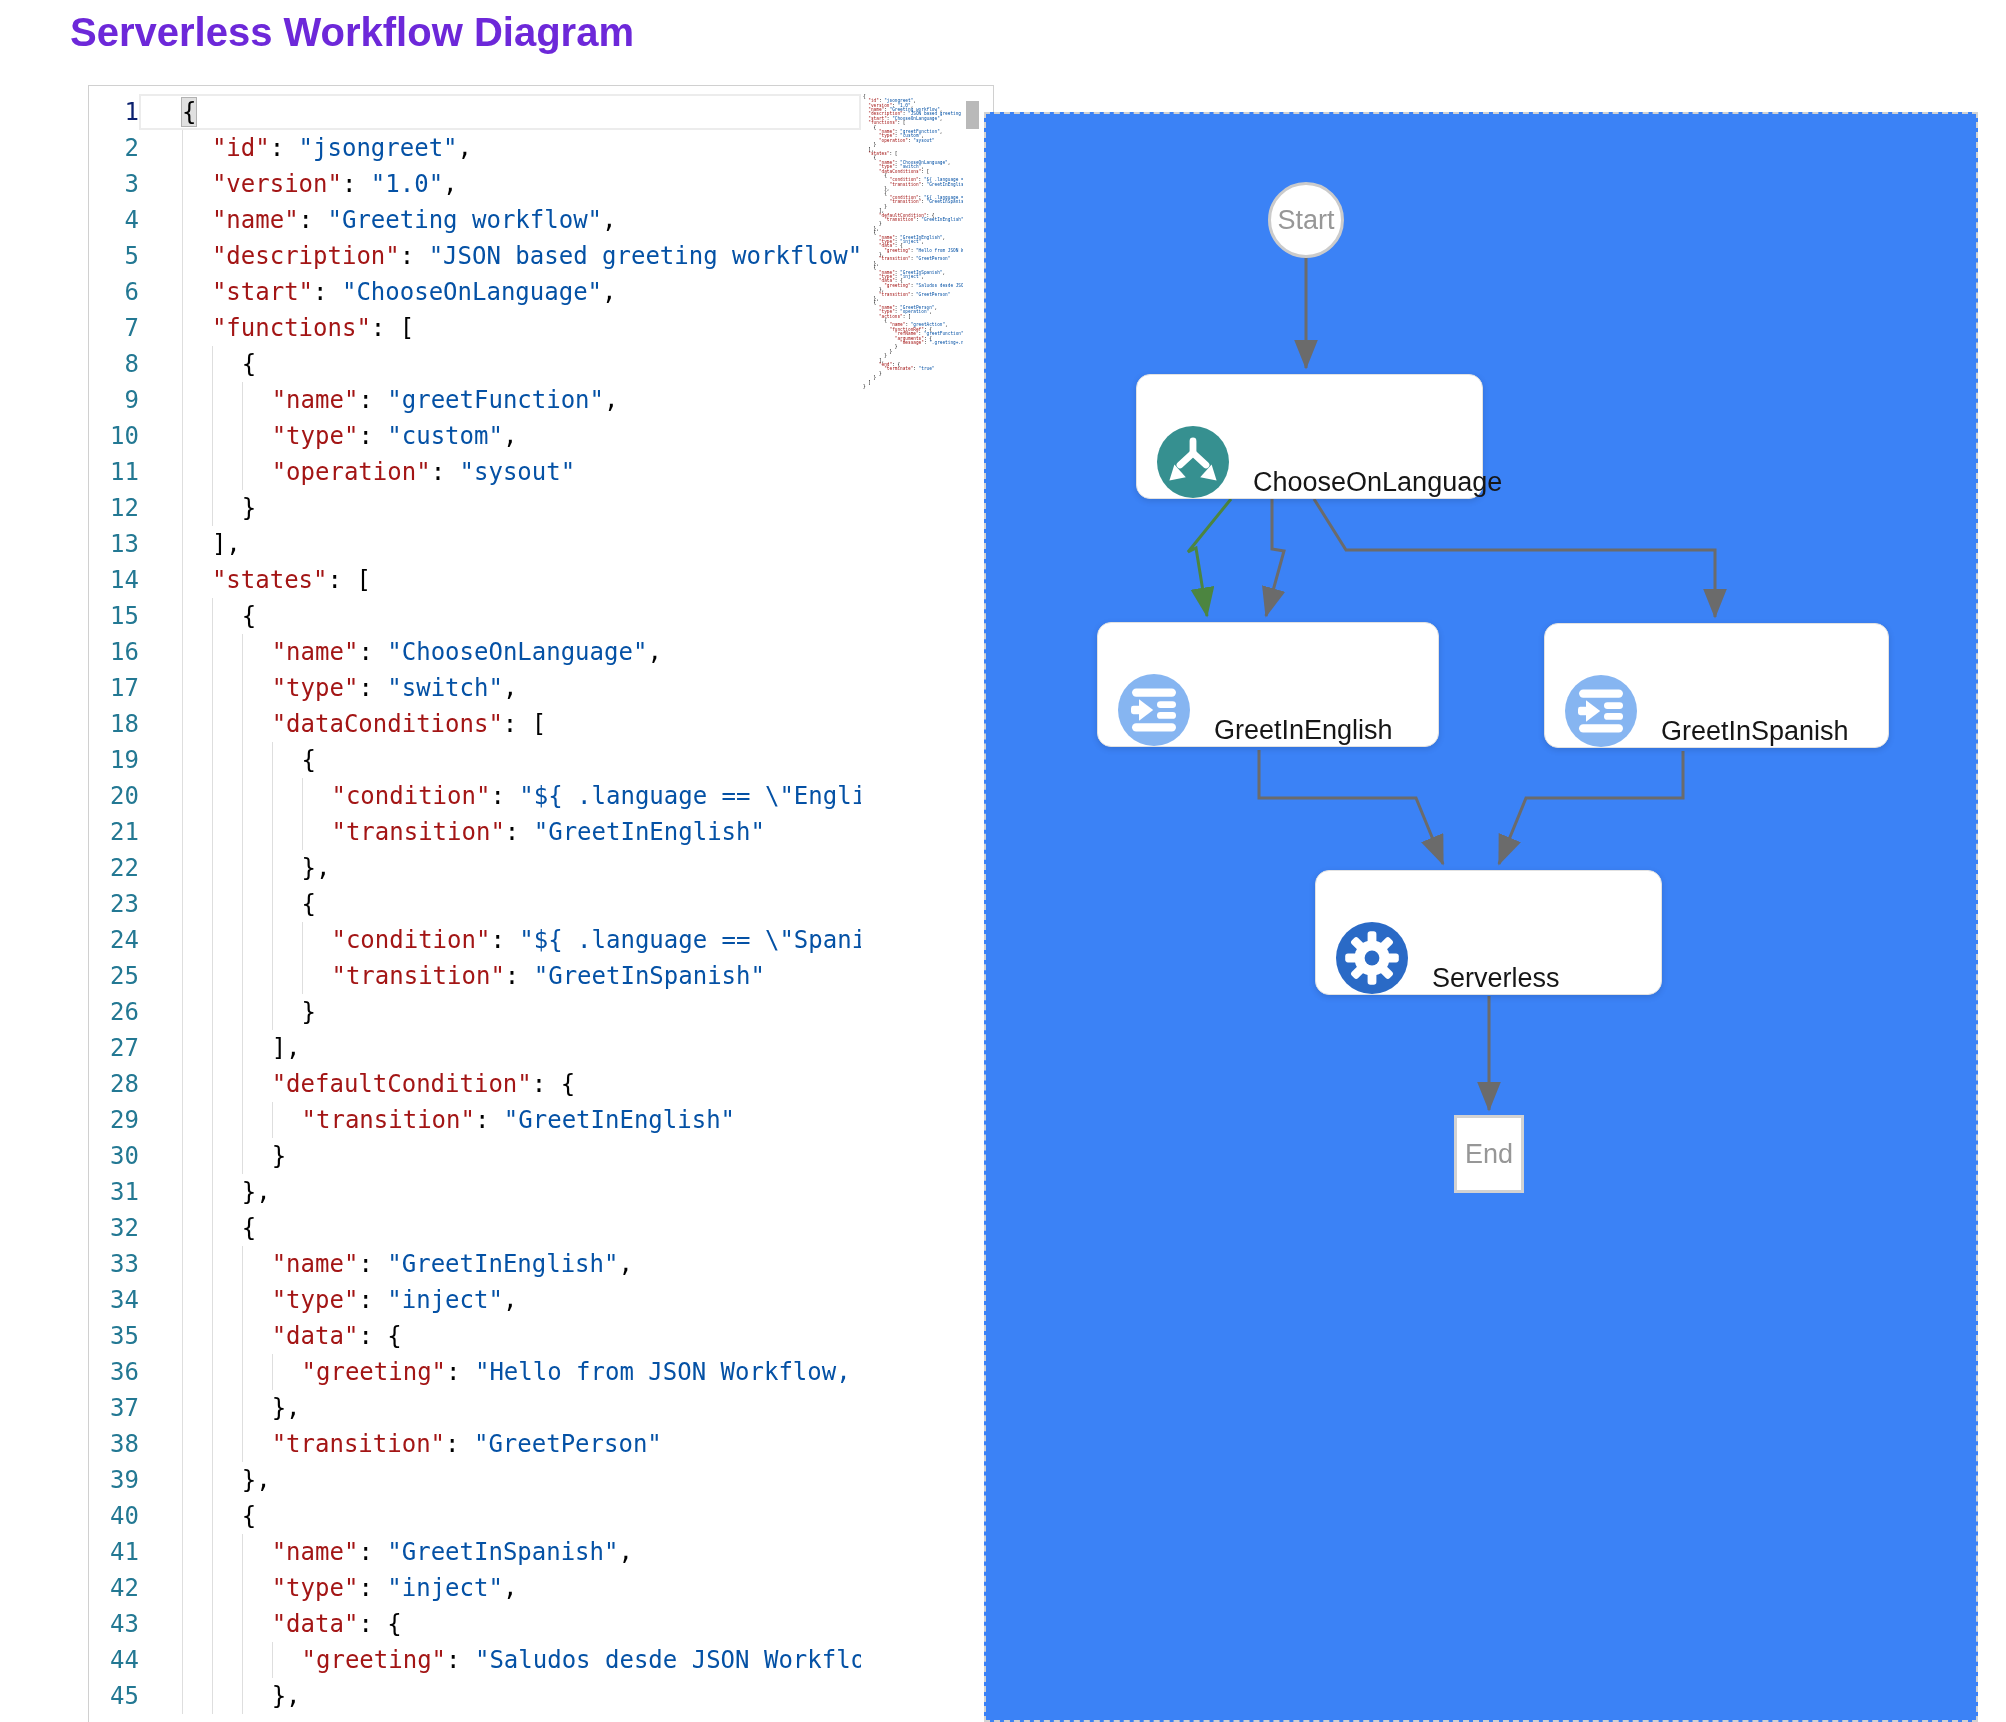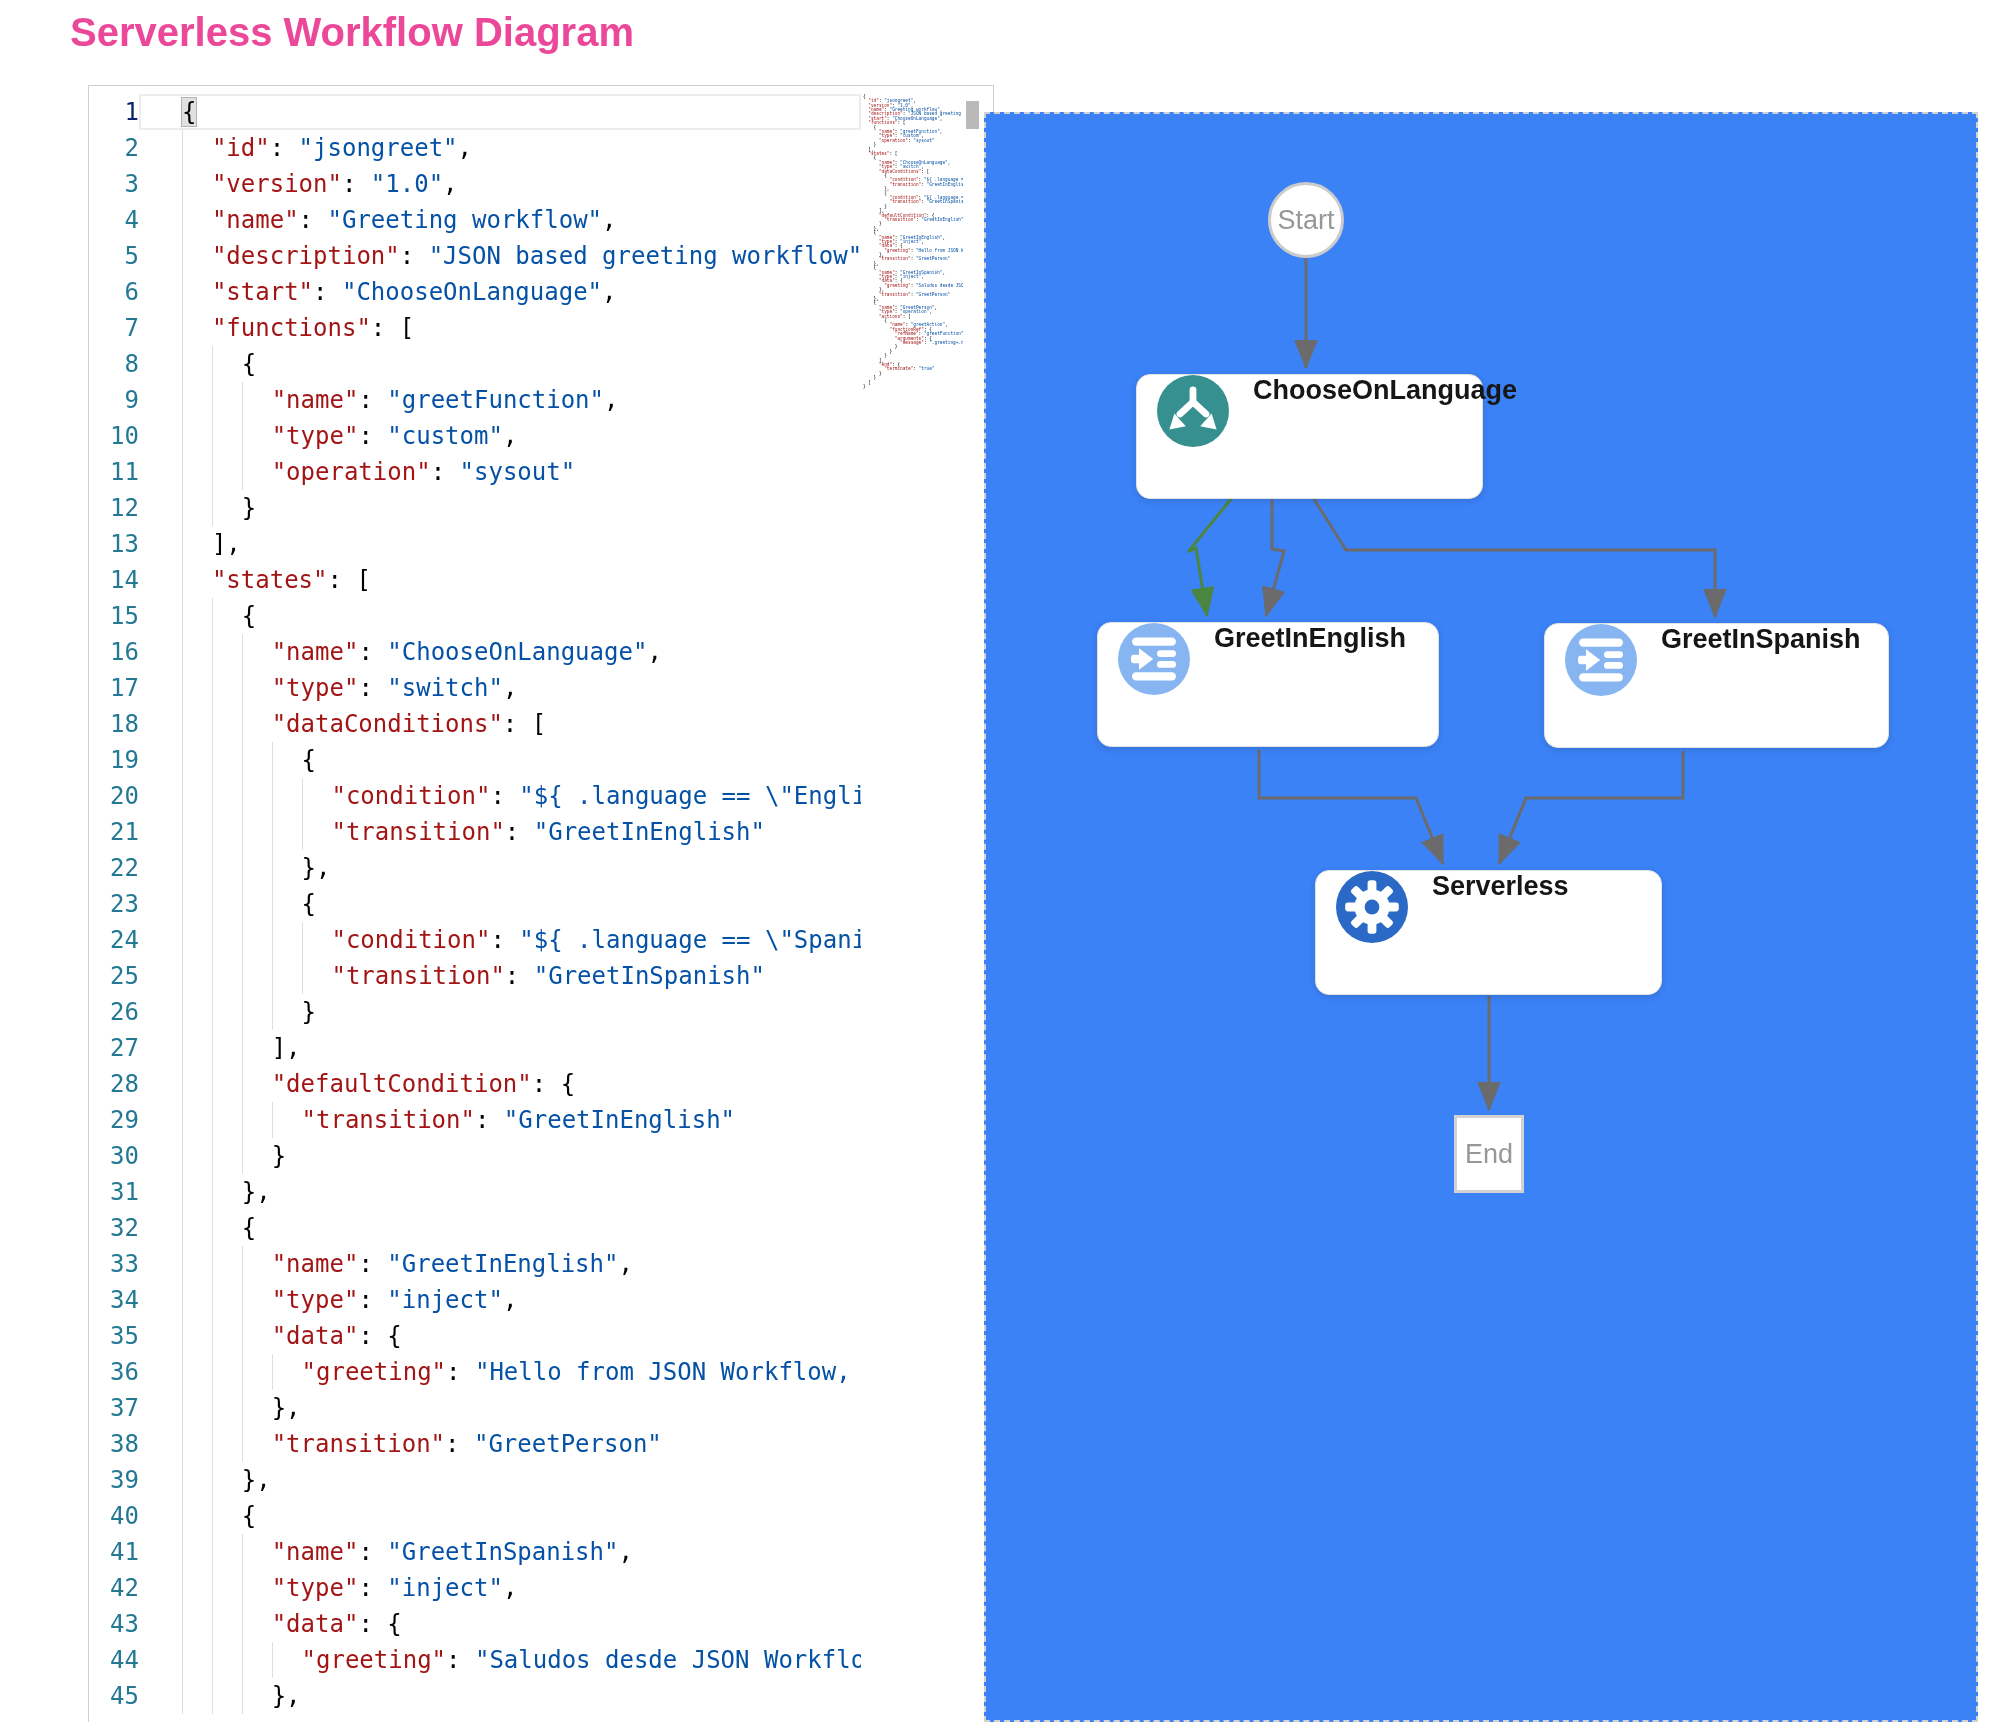--- a/index.html
+++ b/index.html
@@ -3,21 +3,21 @@
 <meta charset="utf-8">
 <style>
   html,body{margin:0;padding:0;}
   body{
     width:2006px;height:1722px;overflow:hidden;background:#ffffff;
     font-family:"Liberation Sans", sans-serif;position:relative;
   }
   
   #page-title{
     position:absolute;left:70px;top:10px;margin:0;
-    font-size:40px;font-weight:700;color:#ec4899;letter-spacing:0;
+    font-size:40px;font-weight:700;color:#6d28d9;letter-spacing:0;
   }
   
   #editor{
     position:absolute;left:88px;top:85px;width:906px;height:1637px;
     background:#fff;border:1px solid #d0d0d0;border-bottom:none;box-sizing:border-box;
   }
   #lines{
     position:absolute;left:0;top:8px;width:772px;overflow:hidden;
     font-family:"DejaVu Sans Mono", monospace;font-size:24px;line-height:36px;
     white-space:pre;
@@ -53,21 +53,21 @@
   
   #canvas{
     position:absolute;left:984px;top:112px;width:994px;height:1610px;
     background:#3b82f6;border:2px dashed #d2d2d2;box-sizing:border-box;
   }
   #edges{position:absolute;left:0;top:0;width:100%;height:100%;}
   .node{position:absolute;box-sizing:border-box;}
   .node.state{
     background:#fff;border:1px solid #e2e2e2;border-radius:14px;
     box-shadow:0 2px 6px rgba(0,0,0,0.13);
-    display:flex;align-items:flex-start;padding-left:20px;gap:24px;font-weight:bold;
+    display:flex;align-items:flex-end;padding-left:20px;gap:24px;
   }
   .nicon{
     width:72px;height:72px;border-radius:50%;flex:none;
     display:flex;align-items:center;justify-content:center;
   }
   .nicon svg{width:72px;height:72px;display:block;}
   .nlabel{font-size:27px;color:#161616;}
   .node.start{
     background:#fff;border:3px solid #cbcbcb;border-radius:50%;
     display:flex;align-items:center;justify-content:center;

